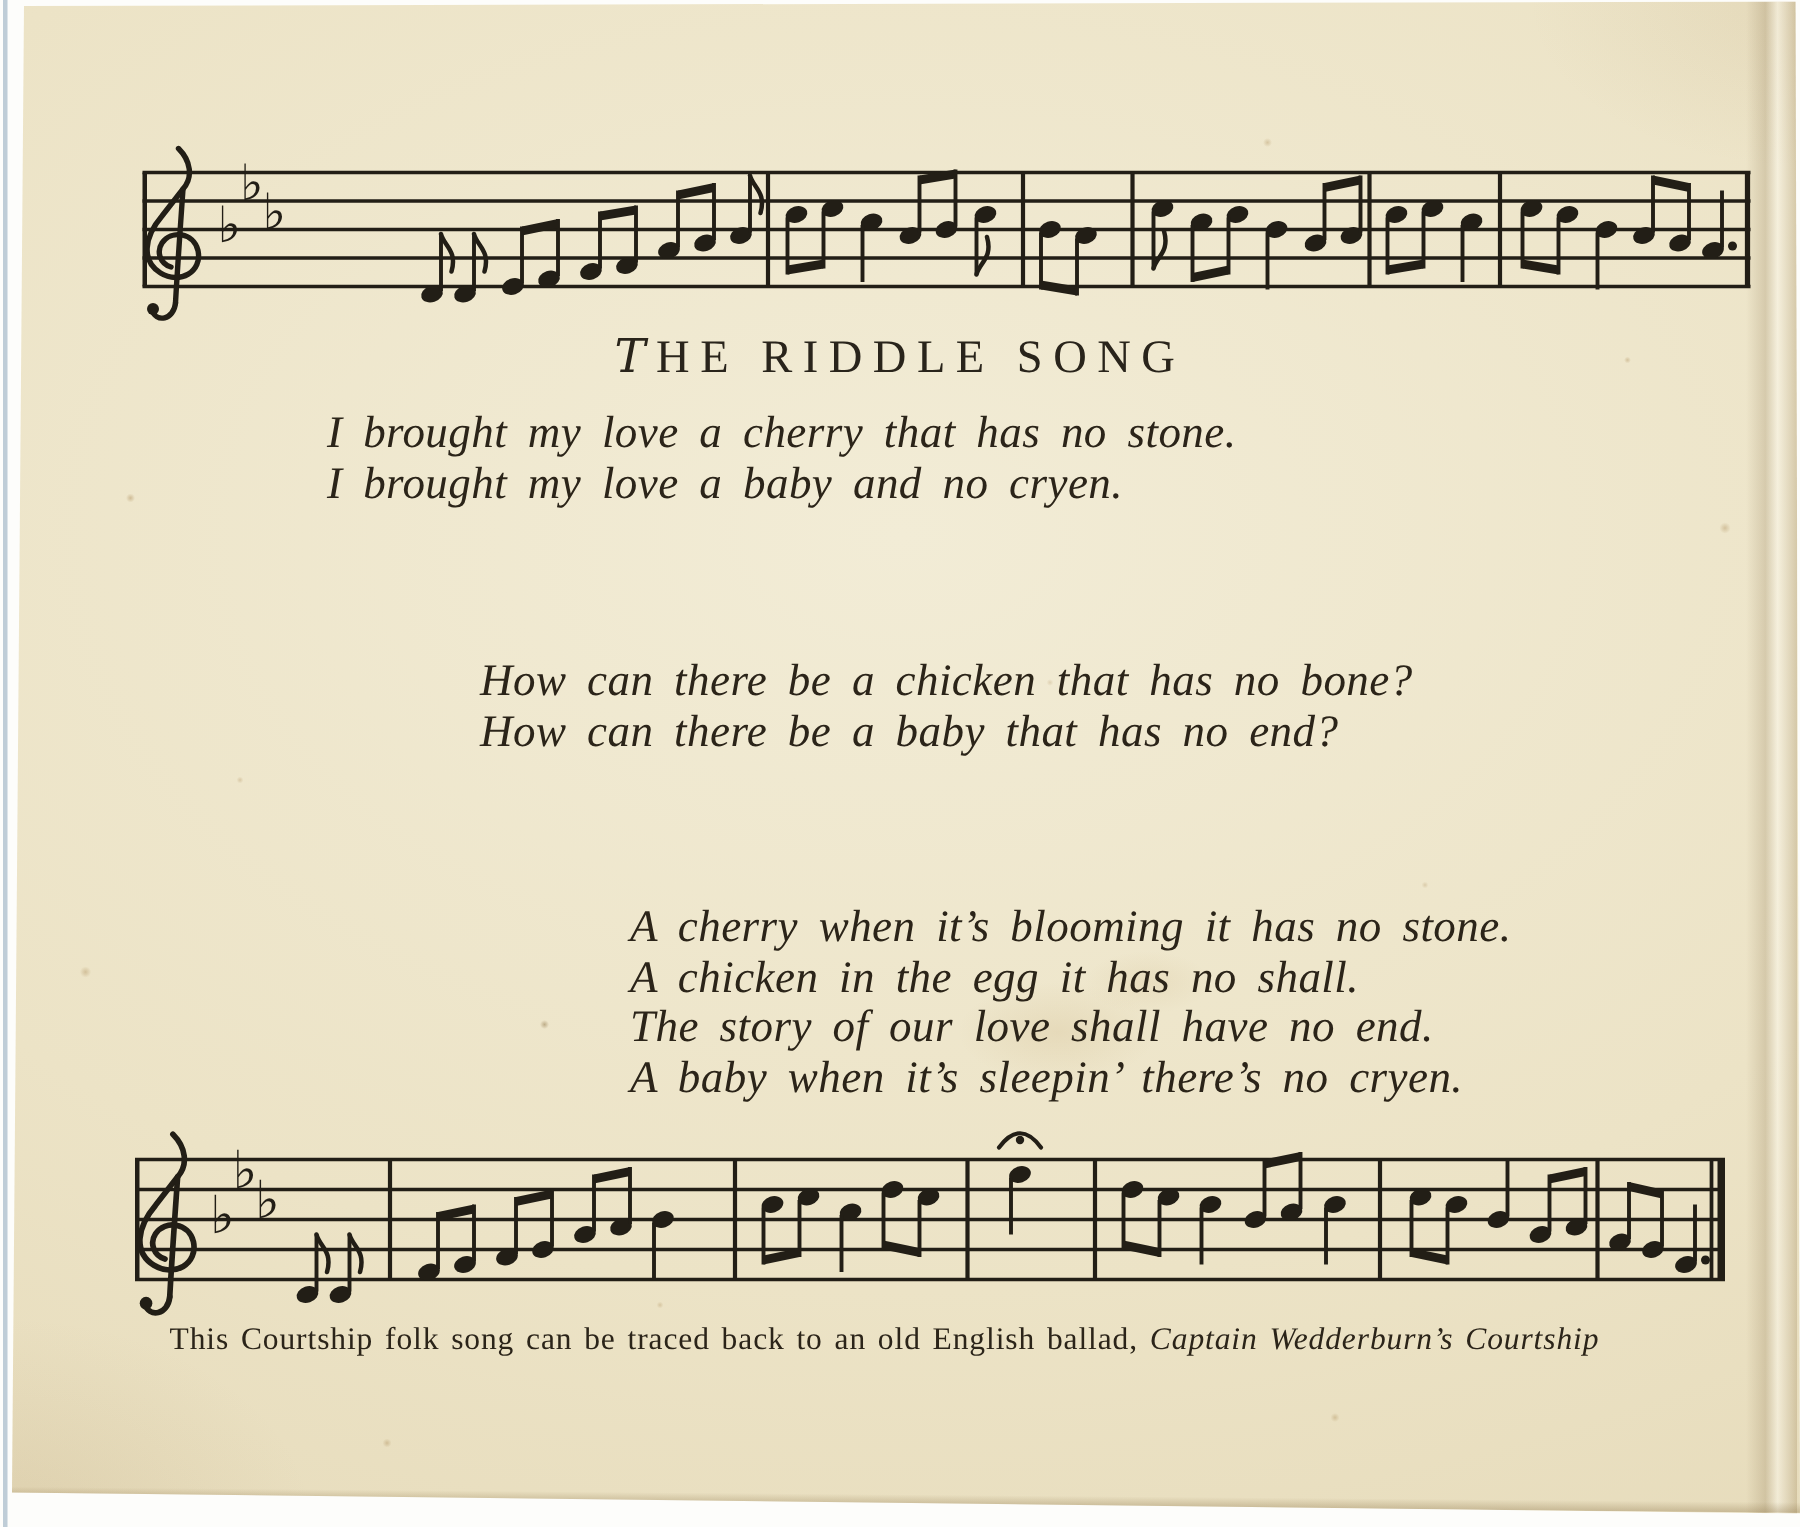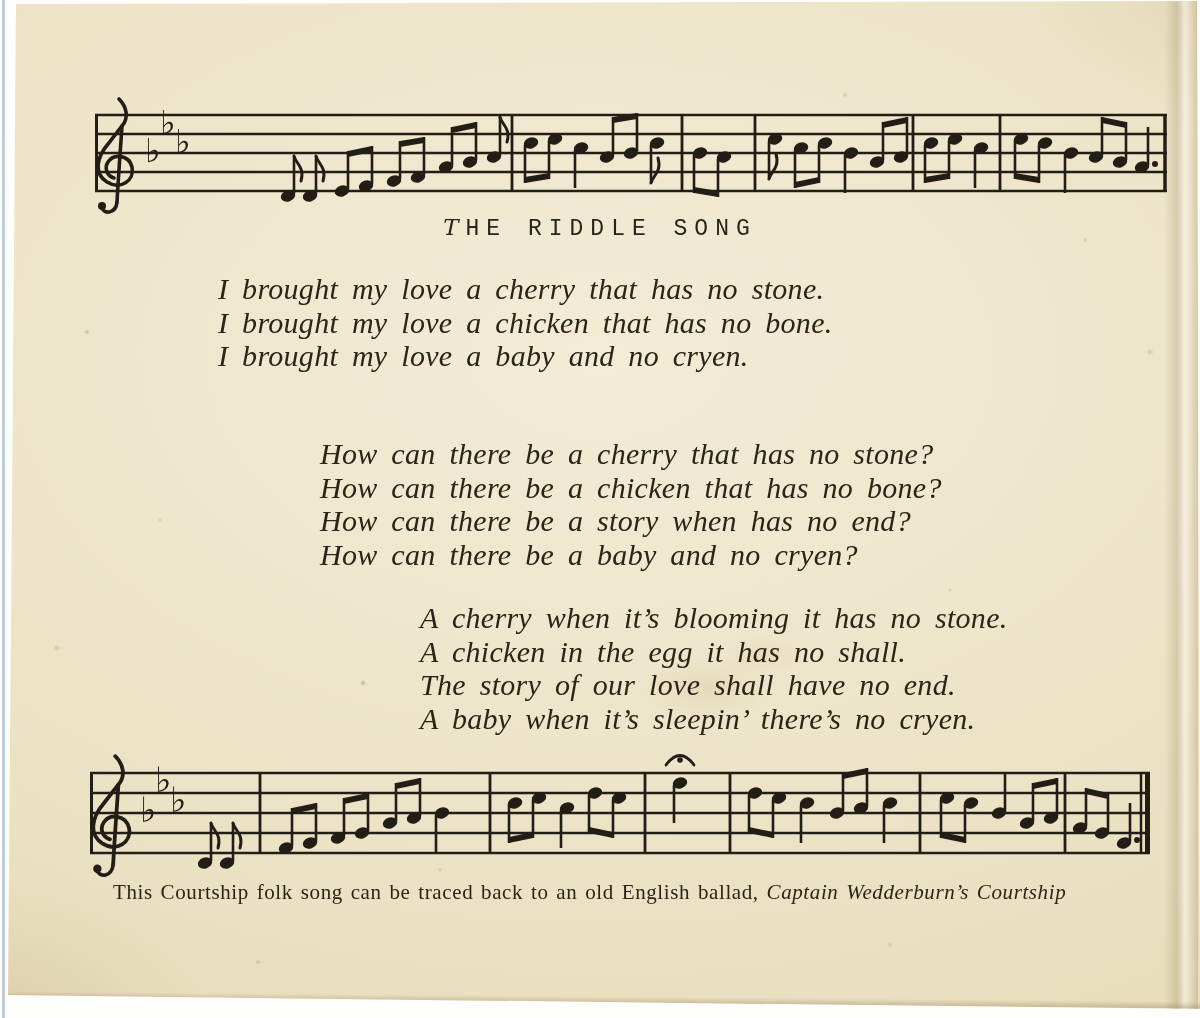--- a/index.html
+++ b/index.html
@@ -44,21 +44,21 @@
   .bottom-edge{
     position:absolute;left:0;top:991px;width:1200px;height:7px;pointer-events:none;
     transform:rotate(0.5deg);transform-origin:left center;
     background:linear-gradient(180deg, transparent, rgba(125,100,55,.30));
   }
   svg.staff{position:absolute;pointer-events:none;overflow:visible;}
   #staff-top{left:85px;top:78px;}
   #staff-bottom{left:80px;top:736px;}
   .title{
     position:absolute;left:0;top:199px;width:1200px;text-align:center;
-    font-size:23px;letter-spacing:7px;color:#29241b;font-weight:500;font-family:Liberation Mono, monospace;
+    font-size:31px;letter-spacing:7px;color:#29241b;font-weight:500;
   }
   .title::first-letter{font-family:"DejaVu Serif", serif;font-style:italic;}
   .stanza{position:absolute;color:#2b2419;}
   .stanza p{
     margin:0;font-style:italic;font-size:30px;line-height:33.5px;
     word-spacing:6px;letter-spacing:0.3px;white-space:nowrap;
   }
   .s1{left:218px;top:272px;}
   .s2{left:320px;top:437px;}
   .s3{left:420px;top:601px;}
@@ -182,29 +182,26 @@
         <polygon points="830,68 854,64 854,58 830,62" fill="#221e16"></polygon>
         <polygon points="920,64 944,68 944,62 920,58" fill="#221e16"></polygon>
         <polygon points="1007,2 1031,7 1031,13 1007,8" fill="#221e16"></polygon>
       </g>
     </svg>
 
   <h1 class="title">THE RIDDLE SONG</h1>
 
   <div class="stanza s1">
     <p>I brought my love a cherry that has no stone.</p>
-    <p>I brought my love a chicken that has no bone.</p>
     <p>I brought my love a baby and no cryen.</p>
   </div>
 
   <div class="stanza s2">
-    <p>How can there be a cherry that has no stone?</p>
     <p>How can there be a chicken that has no bone?</p>
-    <p>How can there be a story when has no end?</p>
-    <p>How can there be a baby and no cryen?</p>
+    <p>How can there be a baby that has no end?</p>
   </div>
 
   <div class="stanza s3">
     <p>A cherry when it’s blooming it has no stone.</p>
     <p>A chicken in the egg it has no shall.</p>
     <p>The story of our love shall have no end.</p>
     <p>A baby when it’s sleepin’ there’s no cryen.</p>
   </div>
 
   <svg id="staff-bottom" class="staff" width="1090" height="160">

